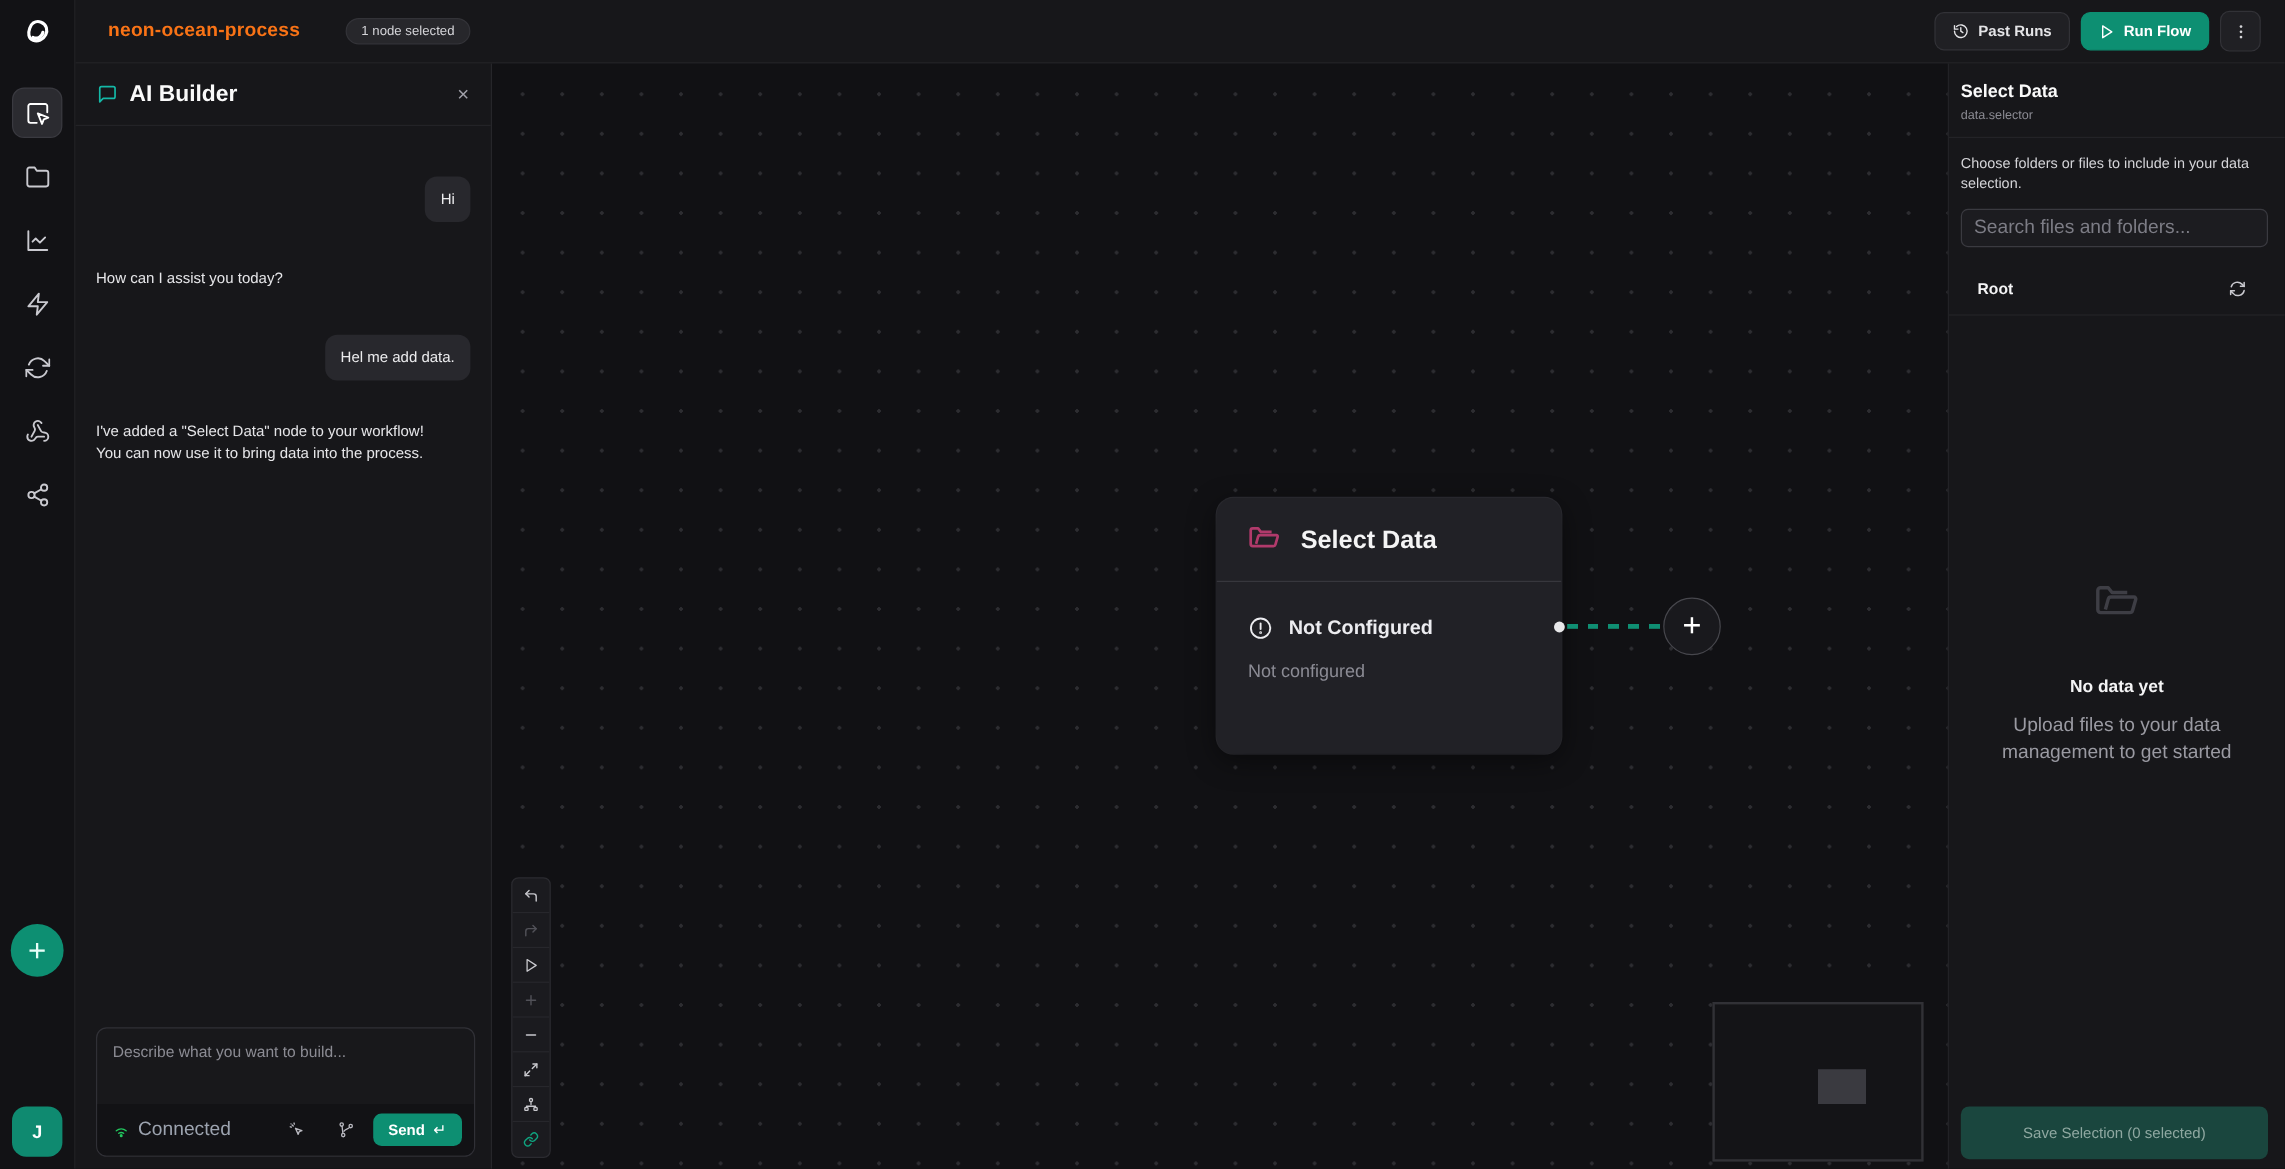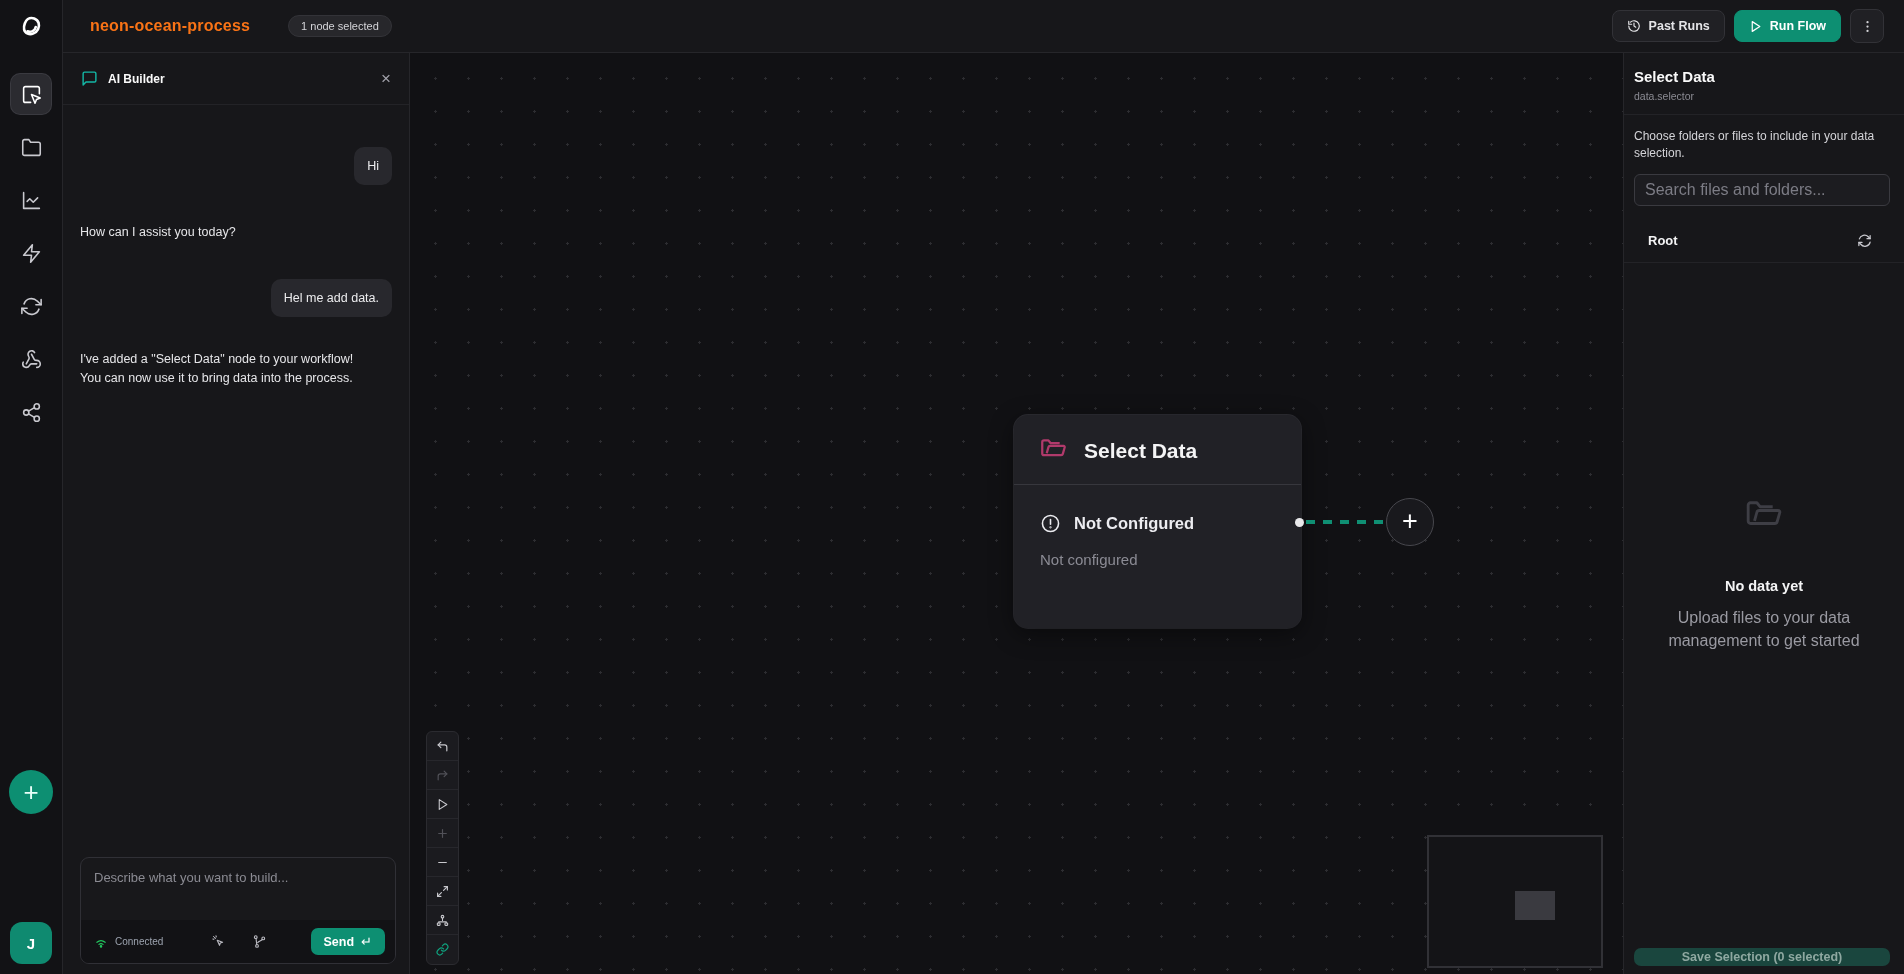--- a/index.html
+++ b/index.html
@@ -37,37 +37,37 @@
   .btn-kebab { width:34px; height:34px; background:#202024; border:1px solid #323237;
     border-radius:8px; display:flex; align-items:center; justify-content:center; color:#d4d4d8; }
 
   .content { flex:1; display:flex; min-height:0; }
 
   
   .ai-panel { width:347px; background:#17171a; border-right:1px solid #26262a;
     display:flex; flex-direction:column; flex-shrink:0; }
   .ai-header { height:52px; border-bottom:1px solid #232327; display:flex; align-items:center;
     padding:0 18px; gap:10px; flex-shrink:0; }
-  .ai-title { font-size:12px; font-weight:bold; color:#fafafa; }
+  .ai-title { font-size:19px; font-weight:bold; color:#fafafa; }
   .ai-close { margin-left:auto; color:#a1a1aa; font-size:17px; cursor:pointer; line-height:1; }
   .chat { flex:1; padding:20px 17px 0 17px; display:flex; flex-direction:column; overflow:hidden; }
   .msg { font-size:12.5px; line-height:1.45; }
   .msg-user { align-self:flex-end; background:#28282d; border-radius:10px; padding:10px 13px; color:#ececee; }
   .msg-assist { align-self:flex-start; color:#e6e6e9; padding-right:24px; }
   .m1 { margin-top:22px; }
   .m2 { margin-top:38px; }
   .m3 { margin-top:38px; }
   .m4 { margin-top:33px; }
   .composer { margin:12px 13px 10px 17px; border:1px solid #303036; border-radius:9px;
     overflow:hidden; background:#18181b; }
   .composer textarea { width:100%; height:58px; background:transparent; border:0; outline:none;
     resize:none; padding:12px 13px; color:#e4e4e7; font-size:13px; font-family:"Liberation Sans",sans-serif; }
   .composer textarea::placeholder { color:#8b8b93; }
   .composer-foot { background:#121215; padding:8px 10px 8px 13px; display:flex; align-items:center; }
-  .conn-label { color:#9ca3af; font-size:10px; margin-left:7px; }
+  .conn-label { color:#9ca3af; font-size:16px; margin-left:7px; }
   .foot-icons { display:flex; gap:26px; margin-left:48px; color:#b9b9c0; }
   .send-btn { margin-left:auto; background:#0d8f72; color:#fff; border-radius:7px;
     font-size:12.5px; font-weight:bold; padding:6px 13px; display:flex; align-items:center; gap:7px; cursor:pointer;justify-content:center; }
   .send-enter { font-size:13px; font-weight:normal; }
 
   
   .canvas { flex:1; position:relative; background:#111114;
     background-image:radial-gradient(#2d2d31 1.3px, transparent 1.4px);
     background-size:33px 33px; background-position:9px 9px; min-width:0; overflow:hidden; }
   .node { position:absolute; left:604px; top:362px; width:287px; height:213px;
@@ -113,22 +113,22 @@
   .rp-search input::placeholder { color:#7c7c85; }
   .rp-root { margin-top:27px; padding:0 32px 14px 24px; display:flex; align-items:center;
     border-bottom:1px solid #232327; }
   .rp-root-label { font-size:13px; font-weight:bold; color:#f4f4f5; }
   .rp-refresh { margin-left:auto; color:#c9c9cf; cursor:pointer; }
   .rp-empty { flex:1; display:flex; flex-direction:column; align-items:center; justify-content:center;
     text-align:center; padding:0 28px; margin-top:-60px; }
   .rp-empty-icon { color:#3e3e45; margin-bottom:42px; }
   .rp-empty-title { font-size:14.5px; font-weight:bold; color:#f4f4f5; }
   .rp-empty-sub { font-size:16px; color:#9a9aa2; line-height:1.45; margin-top:12px; }
-  .rp-save { margin:0 14px 8px 10px; height:18px; background:#1a463e; color:#8fa8a1;
-    border-radius:7px; font-size:12.5px; font-weight:bold; display:flex; align-items:center;
+  .rp-save { margin:0 14px 8px 10px; height:44px; background:#1a463e; color:#8fa8a1;
+    border-radius:7px; font-size:12.5px; font-weight:normal; display:flex; align-items:center;
     justify-content:center; cursor:pointer; }
 </style>
 </head>
 <body>
 
 <div class="app">
 
   <aside class="rail">
     <div class="logo">
       <svg width="30" height="30" viewBox="0 0 24 24" fill="none" stroke="#fff" stroke-width="2.1" stroke-linecap="round">

